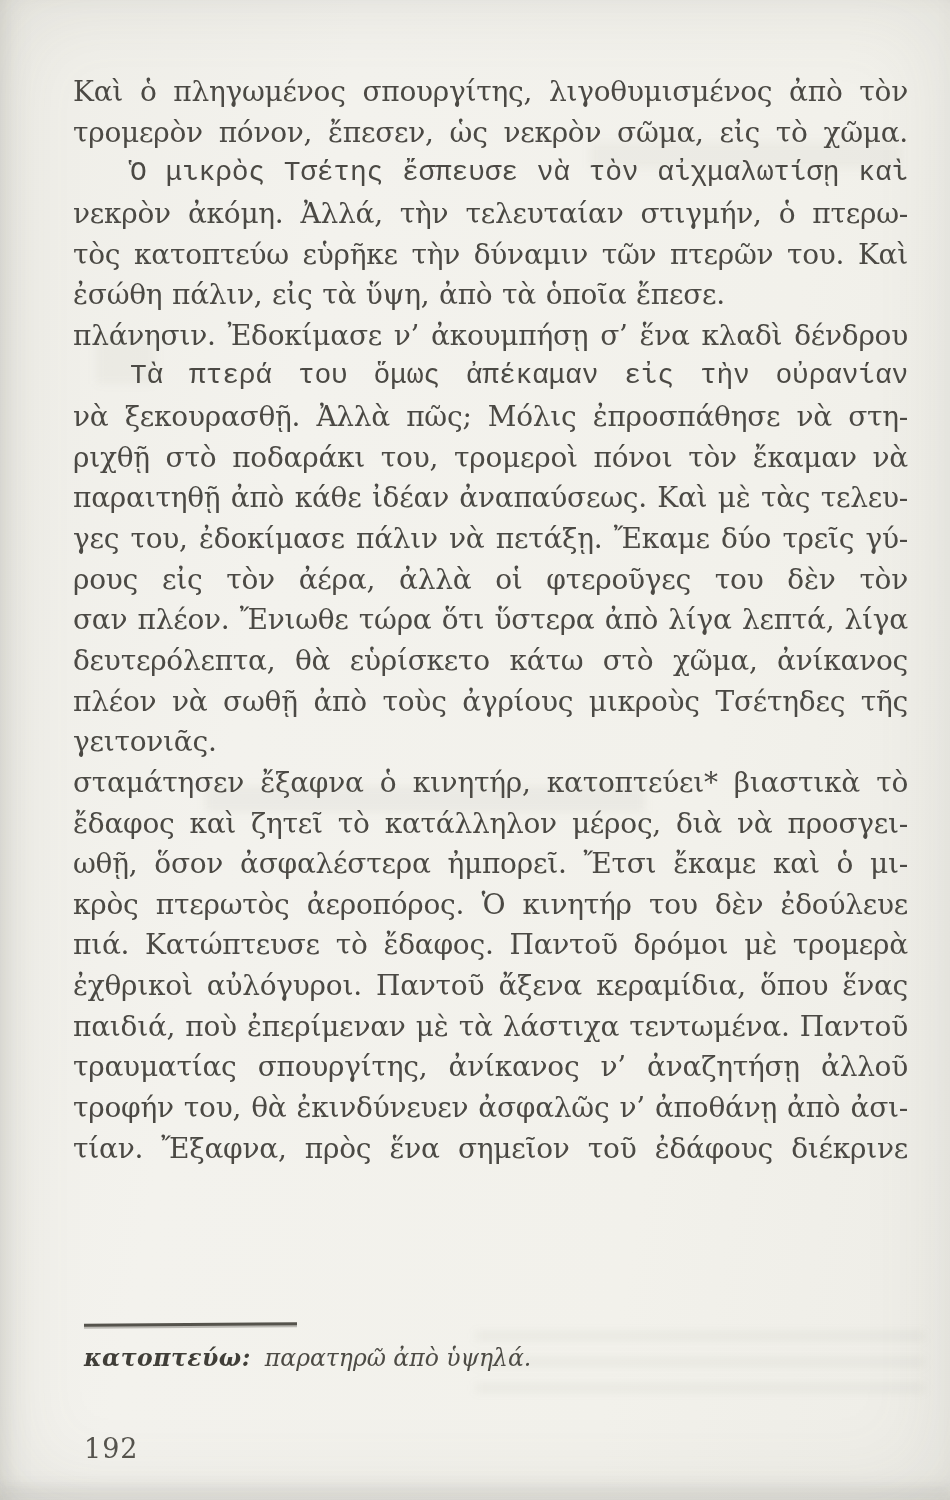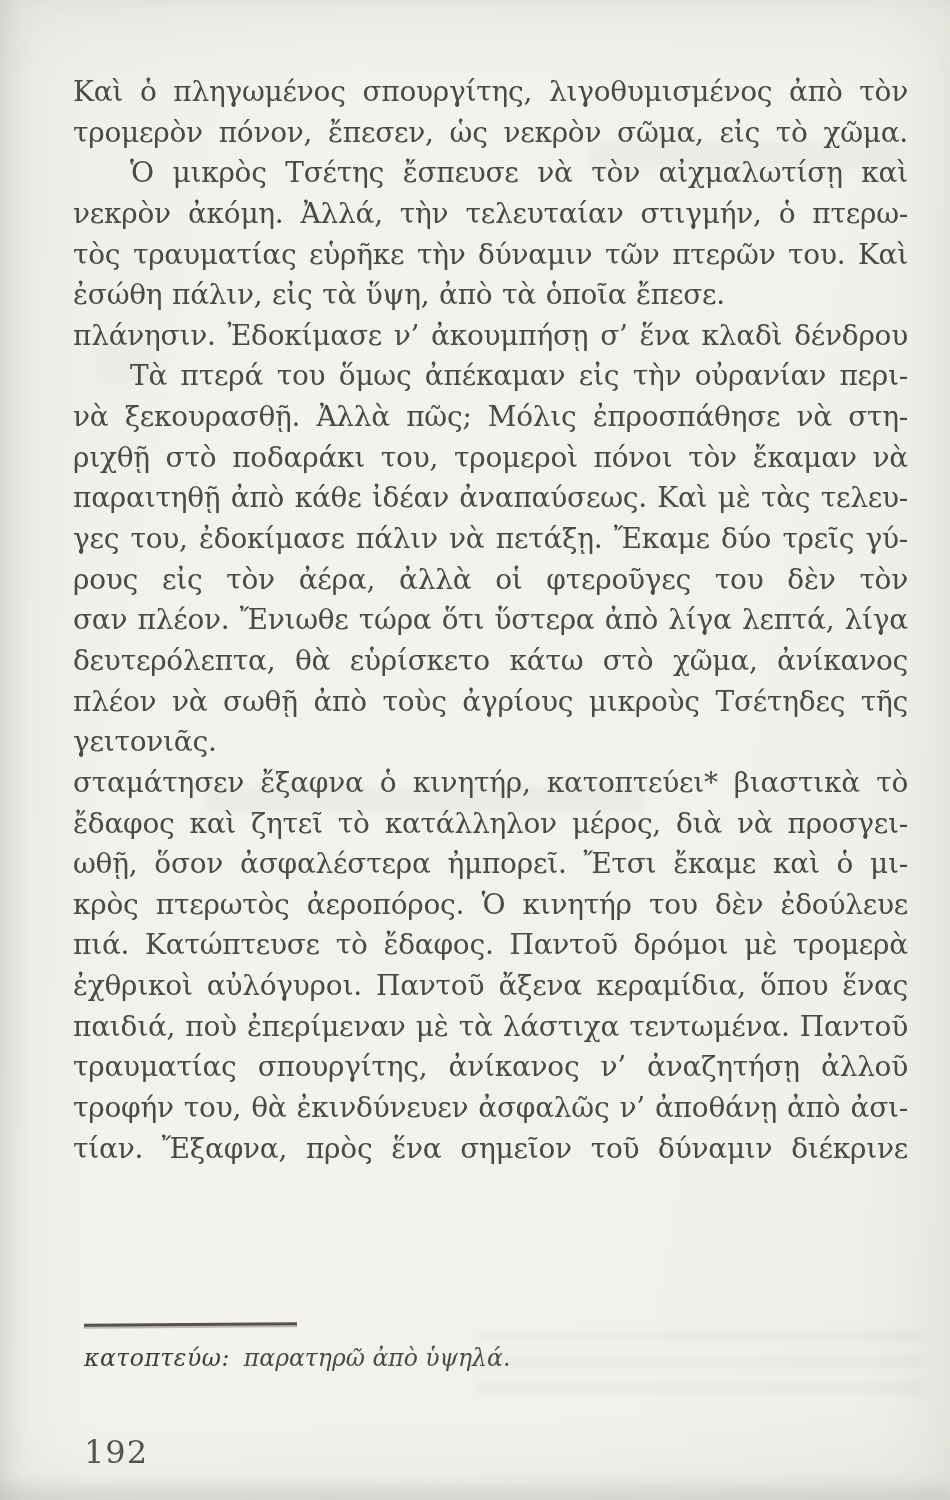--- a/index.html
+++ b/index.html
@@ -35,21 +35,21 @@
     text-align: justify;
     letter-spacing: -0.25px;
     word-spacing: 1px;
   }
   
   .line:not(.para-end)::after {
     content: "";
     display: inline-block;
     width: 100%;
   }
-  .line.indent { text-indent: 57px; }
+  .line.indent { text-indent: 57px; font-family: Liberation Mono, monospace; }
 
   .footnote-rule {
     position: absolute;
     left: 84px;
     top: 1323px;
     width: 213px;
     height: 3px;
     background: #55534c;
     box-shadow: 0 2px 0 rgba(85, 83, 76, 0.35);
     transform: rotate(-0.4deg);
@@ -58,30 +58,30 @@
     position: absolute;
     left: 84px;
     top: 1342px;
     width: 760px;
     font-size: 23.5px;
     line-height: 32px;
     font-style: italic;
     color: #4d4b45;
   }
   .footnote .fn-term {
-    font-weight: normal;
+    font-weight: bold;
     color: #403e38;
     margin-right: 14px;
     letter-spacing: 0.5px;
   }
   .page-number {
     position: absolute;
     left: 84px;
     top: 1433px;
-    font-size: 32px;
+    font-size: 27px;
     color: #55534d;
     letter-spacing: 1px;
   }
 
   
   .ghost {
     position: absolute;
     pointer-events: none;
     filter: blur(5px);
   }
@@ -100,21 +100,21 @@
 </head>
 <body>
 
 <div class="page">
 
   <div class="body-text">
       <div class="line">Καὶ ὁ πληγωμένος σπουργίτης, λιγοθυμισμένος ἀπὸ τὸν</div>
       <div class="line">τρομερὸν πόνον, ἔπεσεν, ὡς νεκρὸν σῶμα, εἰς τὸ χῶμα.</div>
       <div class="line indent">Ὁ μικρὸς Τσέτης ἔσπευσε νὰ τὸν αἰχμαλωτίσῃ καὶ</div>
       <div class="line">νεκρὸν ἀκόμη. Ἀλλά, τὴν τελευταίαν στιγμήν, ὁ πτερω-</div>
-      <div class="line">τὸς τραυματίας εὑρῆκε τὴν δύναμιν τῶν πτερῶν του. Καὶ</div>
+      <div class="line">τὸς κατοπτεύω εὑρῆκε τὴν δύναμιν τῶν πτερῶν του. Καὶ</div>
       <div class="line para-end">ἐσώθη πάλιν, εἰς τὰ ὕψη, ἀπὸ τὰ ὁποῖα ἔπεσε.</div>
       <div class="line">πλάνησιν. Ἐδοκίμασε ν’ ἀκουμπήσῃ σ’ ἕνα κλαδὶ δένδρου</div>
       <div class="line indent">Τὰ πτερά του ὅμως ἀπέκαμαν εἰς τὴν οὐρανίαν περι-</div>
       <div class="line">νὰ ξεκουρασθῇ. Ἀλλὰ πῶς; Μόλις ἐπροσπάθησε νὰ στη-</div>
       <div class="line">ριχθῇ στὸ ποδαράκι του, τρομεροὶ πόνοι τὸν ἔκαμαν νὰ</div>
       <div class="line">παραιτηθῇ ἀπὸ κάθε ἰδέαν ἀναπαύσεως. Καὶ μὲ τὰς τελευ-</div>
       <div class="line">γες του, ἐδοκίμασε πάλιν νὰ πετάξῃ. Ἔκαμε δύο τρεῖς γύ-</div>
       <div class="line">ρους εἰς τὸν ἀέρα, ἀλλὰ οἱ φτεροῦγες του δὲν τὸν ἐκρατοῦ-</div>
       <div class="line">σαν πλέον. Ἔνιωθε τώρα ὅτι ὕστερα ἀπὸ λίγα λεπτά, λίγα</div>
       <div class="line">δευτερόλεπτα, θὰ εὑρίσκετο κάτω στὸ χῶμα, ἀνίκανος</div>
@@ -122,21 +122,21 @@
       <div class="line para-end">γειτονιᾶς.</div>
       <div class="line">σταμάτησεν ἔξαφνα ὁ κινητήρ, κατοπτεύει* βιαστικὰ τὸ</div>
       <div class="line">ἔδαφος καὶ ζητεῖ τὸ κατάλληλον μέρος, διὰ νὰ προσγει-</div>
       <div class="line">ωθῇ, ὅσον ἀσφαλέστερα ἠμπορεῖ. Ἔτσι ἔκαμε καὶ ὁ μι-</div>
       <div class="line">κρὸς πτερωτὸς ἀεροπόρος. Ὁ κινητήρ του δὲν ἐδούλευε</div>
       <div class="line">πιά. Κατώπτευσε τὸ ἔδαφος. Παντοῦ δρόμοι μὲ τρομερὰ</div>
       <div class="line">ἐχθρικοὶ αὐλόγυροι. Παντοῦ ἄξενα κεραμίδια, ὅπου ἕνας</div>
       <div class="line">παιδιά, ποὺ ἐπερίμεναν μὲ τὰ λάστιχα τεντωμένα. Παντοῦ</div>
       <div class="line">τραυματίας σπουργίτης, ἀνίκανος ν’ ἀναζητήσῃ ἀλλοῦ τὴν</div>
       <div class="line">τροφήν του, θὰ ἐκινδύνευεν ἀσφαλῶς ν’ ἀποθάνῃ ἀπὸ ἀσι-</div>
-      <div class="line">τίαν. Ἔξαφνα, πρὸς ἕνα σημεῖον τοῦ δύναμιν διέκρινε</div>
+      <div class="line">τίαν. Ἔξαφνα, πρὸς ἕνα σημεῖον τοῦ ἐδάφους διέκρινε</div>
     </div>
 
   <div class="footnote-rule"></div>
 
   <div class="footnote">
     <span class="fn-term">κατοπτεύω:</span><span class="fn-def">παρατηρῶ ἀπὸ ὑψηλά.</span>
   </div>
 
   <div class="page-number">192</div>
 

